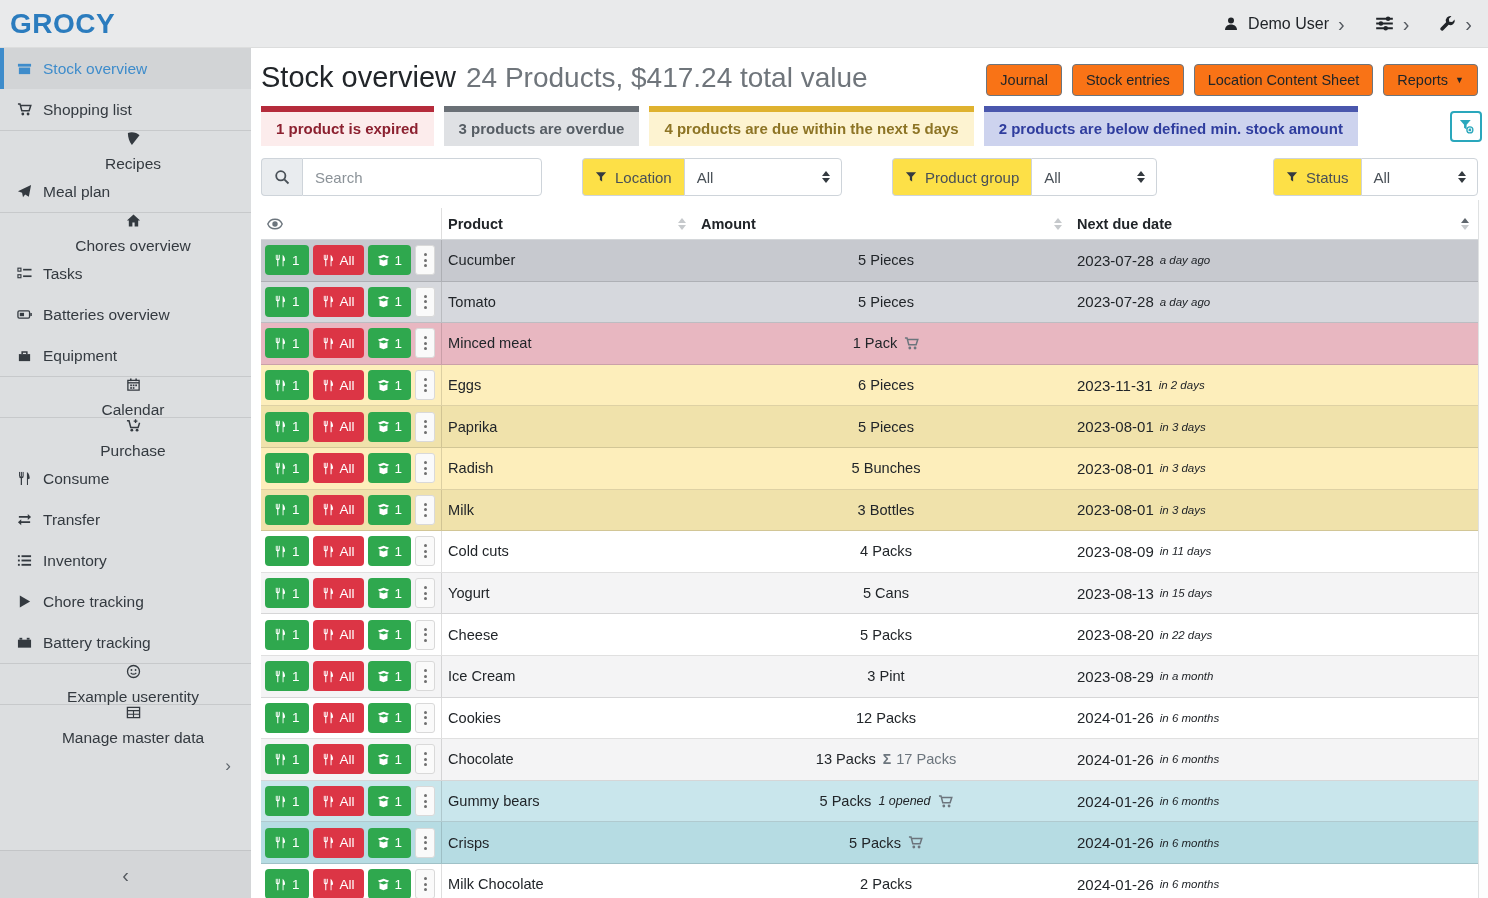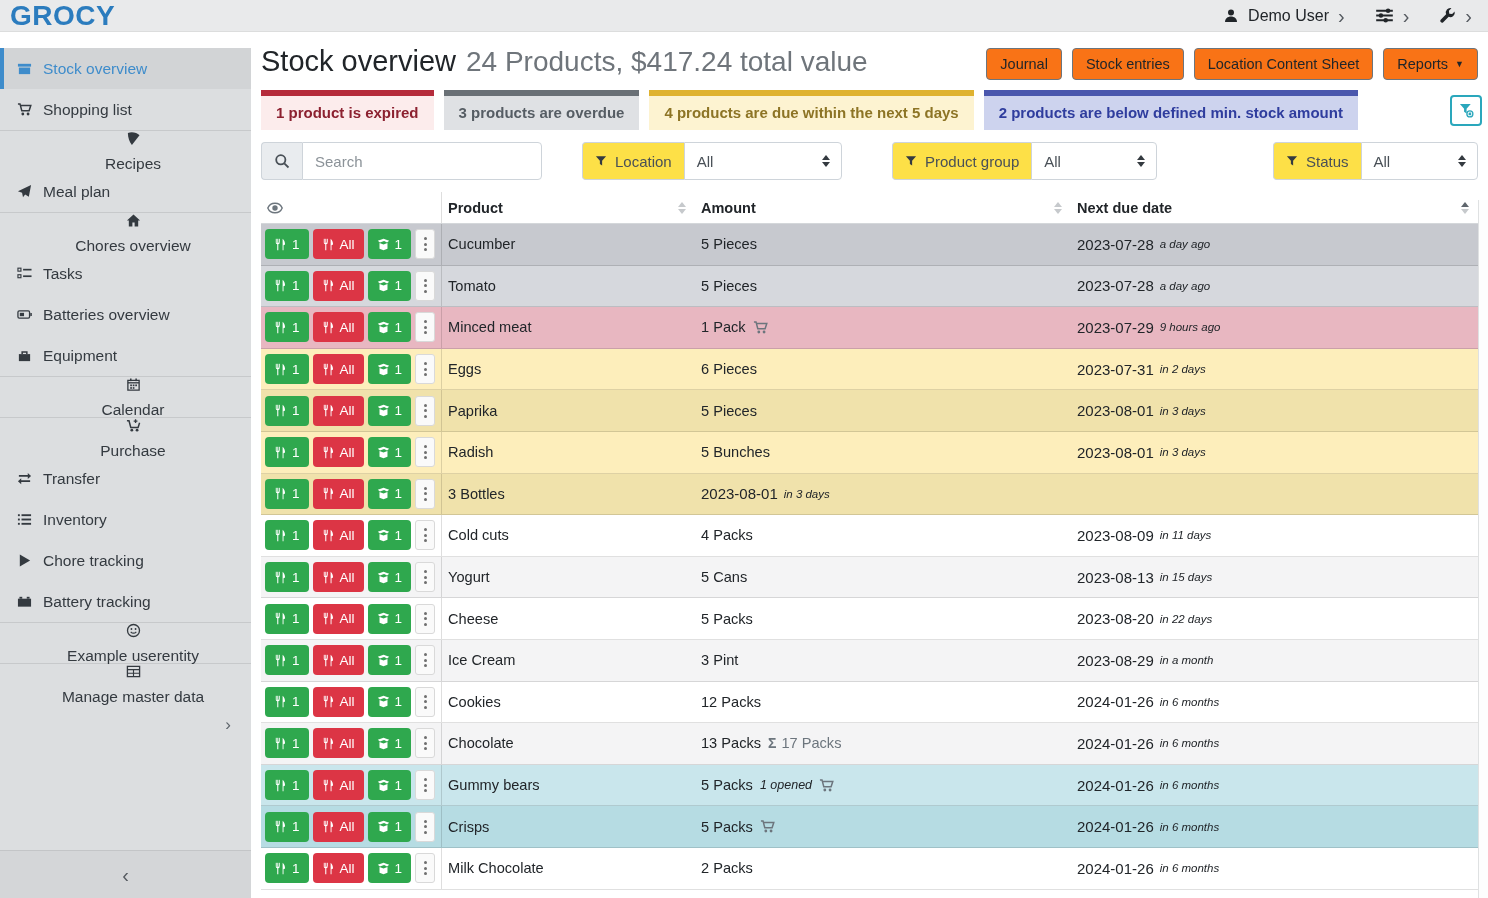--- a/index.html
+++ b/index.html
@@ -1,20 +1,20 @@
 <!DOCTYPE html>
 <html style="--accent-blue: #3e8ccb; --logo-blue: #2b7cbe; --success-green: #2fa84e; --danger-red: #dc3545; --teal: #2aa7bc; --banner-expired-bar: #b52b3b; --banner-expired-bg: #fcecec; --banner-expired-text: #8c2130; --banner-overdue-bar: #6a7076; --banner-overdue-bg: #dfe1e4; --banner-overdue-text: #565d64; --banner-due-bar: #dfb22f; --banner-due-bg: #fdf3d1; --banner-due-text: #8d7425; --banner-below-bar: #4a57ad; --banner-below-bg: #cdd3ee; --banner-below-text: #2f3d9e; --row-overdue: #d6d8dd; --row-overdue-striped: #c7c9cf; --row-expired: #e8b7c1; --row-due: #fdeebb; --row-due-striped: #f0e2ab; --row-below: #c9e6ec; --row-below-striped: #b6dce3; --row-plain: #ffffff; --row-plain-striped: #f4f4f5;"><head>
 <meta charset="utf-8">
 <style>
   * { box-sizing: border-box; margin: 0; padding: 0; }
   html,body { width:1488px; height:898px; overflow:hidden; }
   body { font-family:"Liberation Sans","DejaVu Sans",sans-serif; background:#fff; color:#212529; }
 
   
-  .topbar { height:32px; background:#e9eaeb; display:flex; align-items:center; border-bottom:1px solid #dcdddd; }
+  .topbar { height:48px; background:#e9eaeb; display:flex; align-items:center; border-bottom:1px solid #dcdddd; }
   .logo { margin-left:10px; font-size:28px; font-weight:800; color:#2b7cbe; letter-spacing:.5px; }
   .topbar-right { margin-left:auto; margin-right:16px; display:flex; align-items:center; gap:9px; font-size:16px; color:#212529; }
   .topbar-right .sep { width:12px; }
   .chev { color:#555a60; font-size:20px; line-height:1; font-weight:400; }
   .ic { display:inline-flex; align-items:center; justify-content:center; }
   .ic svg { width:1em; height:1em; display:block; fill:currentColor; }
 
   
   .sidebar { position:fixed; left:0; top:48px; bottom:0; width:251px; background:#dcdee0; }
   .side-item { height:41px; display:flex; align-items:center; padding-left:15px; gap:9px; font-size:15.5px; color:#343a40; cursor:pointer; }
@@ -98,21 +98,21 @@
                 justify-content:center; gap:5px; font-size:13.5px; font-family:inherit; cursor:pointer; padding:0 9px; }
   .action-btn .ic { font-size:13px; }
   .btn-green { background:var(--success-green); }
   .btn-red   { background:var(--danger-red); }
   .more-btn  { width:20px; height:30px; background:#fafafa; border:1px solid #d9d9d9; border-radius:3px;
                display:flex; align-items:center; justify-content:center; cursor:pointer; }
   .dots { display:flex; flex-direction:column; gap:2.5px; }
   .dots i { width:3px; height:3px; border-radius:50%; background:#6f6f6f; display:block; }
 
   .c-product { font-size:14.6px; color:#212529; }
-  .c-amount  { font-size:14.6px; color:#212529; gap:7px; }
+  .c-amount  { font-size:14.6px; color:#212529; gap:7px;justify-content:center; }
   .amt-opened { font-style:italic; font-size:12.5px; }
   .amt-sum { color:#6c757d; display:flex; align-items:center; gap:5px; }
   .amt-sum .sigma { font-weight:700; font-size:14px; }
   .cart-ic { color:#6c757d; font-size:15px; }
   .c-date { font-size:15px; }
   .c-date .ago { font-style:italic; font-size:11.5px; margin-left:6px; }
 
   .scroll-gutter { position:fixed; right:0; top:200px; bottom:0; width:10px; background:#fdfdfd; border-left:1px solid #dfe1e2; }
 </style>
 </head>
@@ -247,20 +247,32 @@
             <circle cx="6.2" cy="13" r="1.5"></circle>
             <circle cx="11.8" cy="13" r="1.5"></circle>
             <path d="M8.2 3.4h4M10.2 1.4v4" stroke="currentColor" stroke-width="1.4"></path>
           </svg>
         </span>
         <span>Purchase</span>
       </div>
       <div class="side-item">
         <span class="ic">
           <svg viewBox="0 0 16 16" xmlns="http://www.w3.org/2000/svg">
+            <rect x="2.2" y="1" width="1.1" height="4.6"></rect>
+            <rect x="4.1" y="1" width="1.1" height="4.6"></rect>
+            <rect x="6" y="1" width="1.1" height="4.6"></rect>
+            <path d="M2.2 5.6h4.9c0 1.2-.9 2-1.8 2.2V15H4V7.8c-.9-.2-1.8-1-1.8-2.2z"></path>
+            <path d="M10.6 1c2.3 1.6 3 4.7 3 7.1l-1.9.8V15h-1.1V1z"></path>
+          </svg>
+        </span>
+        <span>Consume</span>
+      </div>
+      <div class="side-item">
+        <span class="ic">
+          <svg viewBox="0 0 16 16" xmlns="http://www.w3.org/2000/svg">
             <path d="M2 4.2h9.5V2L15 5.2 11.5 8.4V6.2H2z"></path>
             <path d="M14 11.8H4.5V14L1 10.8 4.5 7.6v2.2H14z"></path>
           </svg>
         </span>
         <span>Transfer</span>
       </div>
       <div class="side-item">
         <span class="ic">
           <svg viewBox="0 0 16 16" xmlns="http://www.w3.org/2000/svg">
             <rect x="1" y="2.4" width="2" height="2"></rect>
@@ -615,24 +627,20 @@
           <div class="cell c-amount">
             <span>1 Pack</span>
             <span class="ic cart-ic" style="font-size: 15px;">
               <svg viewBox="0 0 16 16" xmlns="http://www.w3.org/2000/svg">
                 <path fill="none" stroke="currentColor" stroke-width="1.6" d="M1 2h2.2l1.9 7.2h7.8l1.8-5.6H4.2"></path>
                 <circle cx="6.2" cy="12.8" r="1.5"></circle>
                 <circle cx="11.8" cy="12.8" r="1.5"></circle>
               </svg>
             </span>
           </div>
-          <div class="cell c-date">
-            <span>2023-07-29</span>
-            <span class="ago">9 hours ago</span>
-          </div>
         </div>
         <div class="trow st-due-soon">
           <div class="cell c-actions col-border">
             <button class="action-btn btn-green">
               <span class="ic">
                 <svg viewBox="0 0 16 16" xmlns="http://www.w3.org/2000/svg">
                   <rect x="2.2" y="1" width="1.1" height="4.6"></rect>
                   <rect x="4.1" y="1" width="1.1" height="4.6"></rect>
                   <rect x="6" y="1" width="1.1" height="4.6"></rect>
                   <path d="M2.2 5.6h4.9c0 1.2-.9 2-1.8 2.2V15H4V7.8c-.9-.2-1.8-1-1.8-2.2z"></path>
@@ -671,21 +679,21 @@
               </span>
             </button>
           </div>
           <div class="cell c-product">
             <span>Eggs</span>
           </div>
           <div class="cell c-amount">
             <span>6 Pieces</span>
           </div>
           <div class="cell c-date">
-            <span>2023-07-31</span>
+            <span>2023-11-31</span>
             <span class="ago">in 2 days</span>
           </div>
         </div>
         <div class="trow st-due-soon striped">
           <div class="cell c-actions col-border">
             <button class="action-btn btn-green">
               <span class="ic">
                 <svg viewBox="0 0 16 16" xmlns="http://www.w3.org/2000/svg">
                   <rect x="2.2" y="1" width="1.1" height="4.6"></rect>
                   <rect x="4.1" y="1" width="1.1" height="4.6"></rect>
@@ -828,20 +836,23 @@
               </span>
               <span>1</span>
             </button>
             <button class="more-btn">
               <span class="dots">
                 <i></i>
                 <i></i>
                 <i></i>
               </span>
             </button>
+          </div>
+          <div class="cell c-product">
+            <span>Milk</span>
           </div>
           <div class="cell c-amount">
             <span>3 Bottles</span>
           </div>
           <div class="cell c-date">
             <span>2023-08-01</span>
             <span class="ago">in 3 days</span>
           </div>
         </div>
         <div class="trow st-none">

